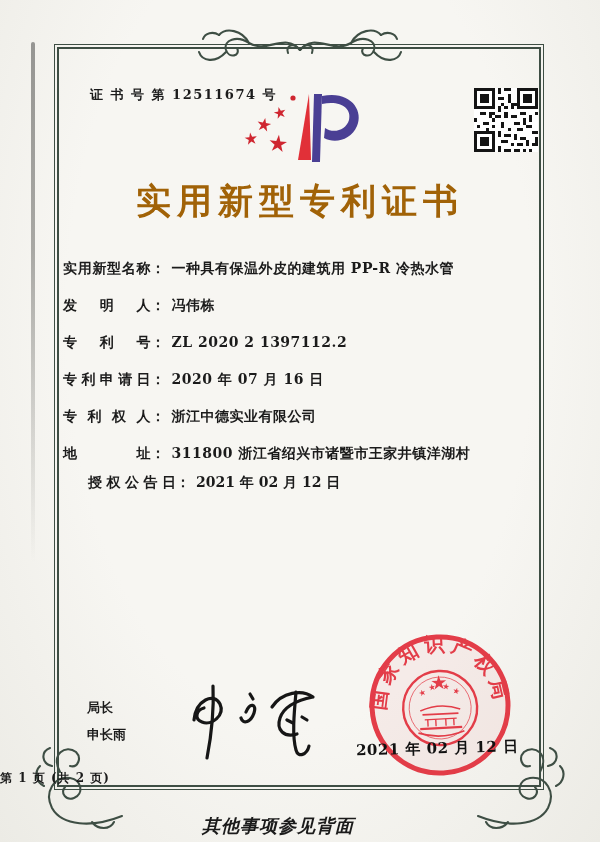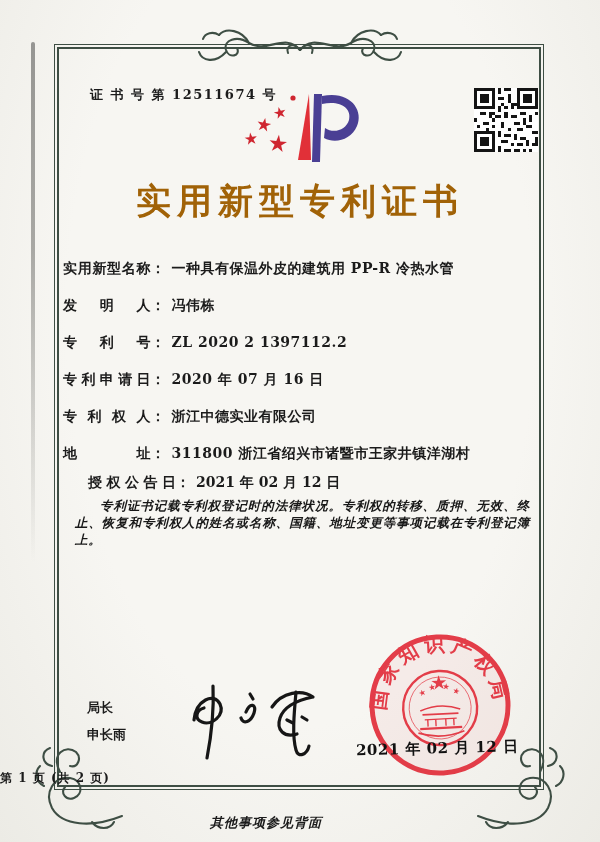--- a/index.html
+++ b/index.html
@@ -47,21 +47,21 @@
   .signature path{stroke:#161616;stroke-width:3.2;fill:none;
     stroke-linecap:round;stroke-linejoin:round;}
 
   .seal{left:367px;top:632px;width:146px;height:146px;opacity:.95;
     transform:rotate(-3deg);}
   .seal-date{left:356px;top:739px;width:180px;font-size:15px;font-weight:bold;
     letter-spacing:.5px;color:#111;transform:rotate(-1.5deg);white-space:nowrap;}
 
   .page-info{left:0;top:770px;width:600px;text-align:left;font-size:12px;
     font-weight:600;letter-spacing:1px;}
-  .back-note{left:4px;top:814px;width:524px;text-align:center;font-size:13px;
+  .back-note{left:16px;top:814px;width:524px;text-align:center;font-size:18px;
     font-weight:600;font-style:italic;letter-spacing:1px;}
 </style>
 </head>
 <body>
 
 <div class="abs scan-edge"></div>
 
 <div class="abs frame">
   <div class="frame-inner"></div>
 </div>
@@ -154,21 +154,20 @@
   <div class="frow">
     <span class="flabel">地址</span><span class="fcolon">：</span><span>311800  浙江省绍兴市诸暨市王家井镇洋湖村</span>
   </div>
 </div>
 
 <div class="abs grant-row">
   <span class="flabel">授权公告日</span><span class="fcolon">：</span><span>2021 年 02 月 12 日</span>
 </div>
 
 <div class="abs paras">
-  <p>专利证书记载专利权登记时的法律状况。专利权的转移、质押、无效、终止、恢复和专利权人的姓名或名称、国籍、地址变更等事项记载在专利登记簿上。</p>
 </div>
 
 <div class="abs director">
   <div>局长</div>
   <div>申长雨</div>
 </div>
 
 <svg class="abs signature" viewBox="0 0 150 88">
   <path d="M14,40 C16,20 34,12 40,24 C45,35 32,46 22,42 C14,39 16,30 24,28"></path>
   <path d="M33,6 C34,28 32,52 27,78"></path>

